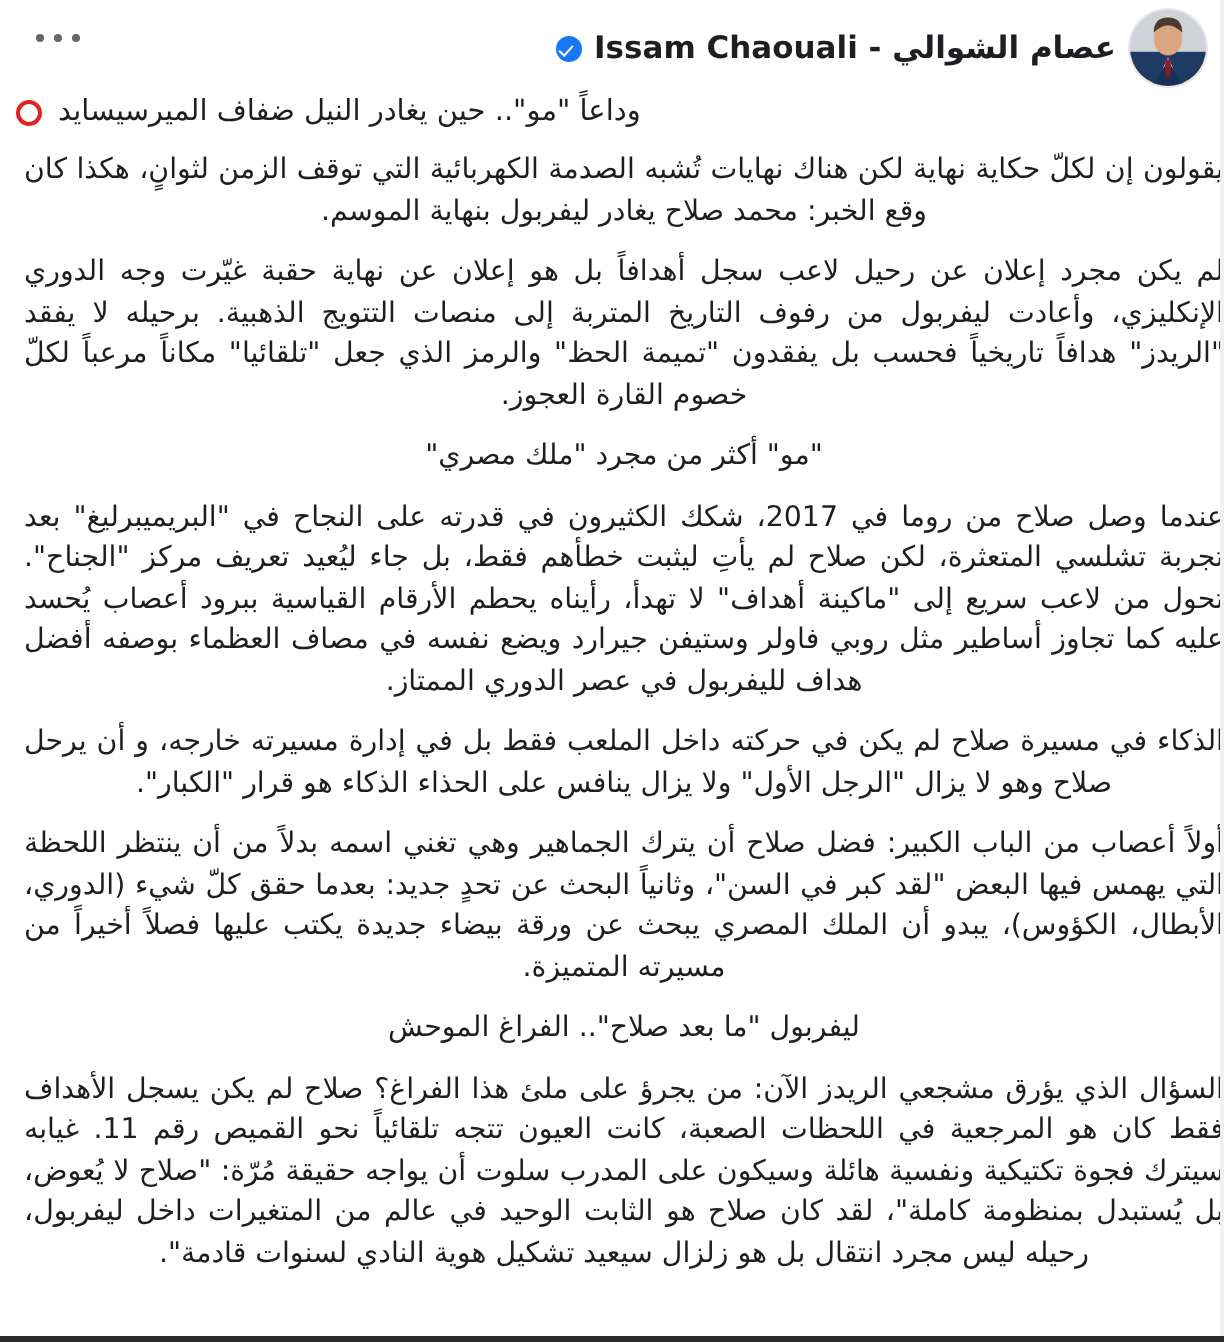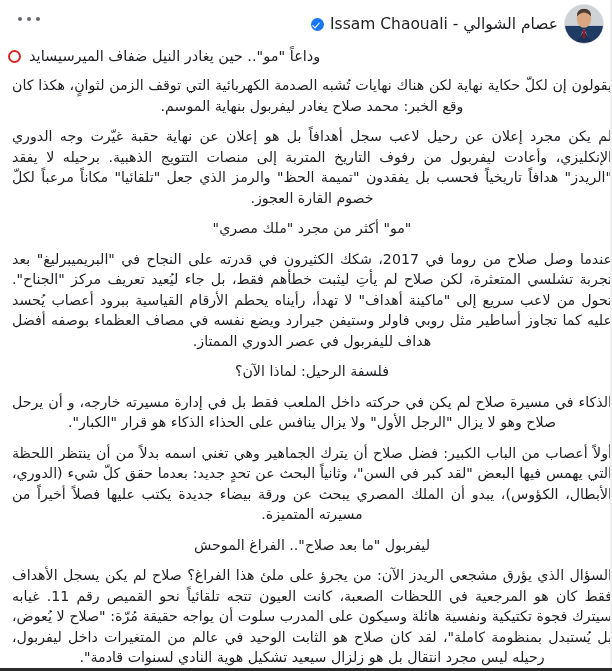--- a/index.html
+++ b/index.html
@@ -45,21 +45,21 @@
     right: 8px;
     top: 4px;
     display: flex;
     flex-direction: row;
     align-items: center;
     gap: 6px;
     direction: ltr;
   }
   .author-name {
     font-size: 15.5px;
-    font-weight: 400;
+    font-weight: 700;
     color: #1c1e21;
     white-space: nowrap;
     line-height: 20px;
     direction: rtl;
     unicode-bidi: plaintext;
   }
   .verified-badge {
     width: 13px;
     height: 13px;
     border-radius: 50%;
@@ -186,21 +186,20 @@
 <div class="headline-row">
   <span class="record-icon"></span>
   <span class="headline-text">وداعاً "مو".. حين يغادر النيل ضفاف الميرسيسايد</span>
 </div>
 
 <div class="article">
   <p class="para">يقولون إن لكلّ حكاية نهاية لكن هناك نهايات تُشبه الصدمة الكهربائية التي توقف الزمن لثوانٍ، هكذا كان وقع الخبر: محمد صلاح يغادر ليفربول بنهاية الموسم.</p>
   <p class="para">لم يكن مجرد إعلان عن رحيل لاعب سجل أهدافاً بل هو إعلان عن نهاية حقبة غيّرت وجه الدوري الإنكليزي، وأعادت ليفربول من رفوف التاريخ المتربة إلى منصات التتويج الذهبية. برحيله لا يفقد "الريدز" هدافاً تاريخياً فحسب بل يفقدون "تميمة الحظ" والرمز الذي جعل "تلقائيا" مكاناً مرعباً لكلّ خصوم القارة العجوز.</p>
   <p class="para center">"مو" أكثر من مجرد "ملك مصري"</p>
   <p class="para">عندما وصل صلاح من روما في 2017، شكك الكثيرون في قدرته على النجاح في "البريميبرليغ" بعد تجربة تشلسي المتعثرة، لكن صلاح لم يأتِ ليثبت خطأهم فقط، بل جاء ليُعيد تعريف مركز "الجناح". تحول من لاعب سريع إلى "ماكينة أهداف" لا تهدأ، رأيناه يحطم الأرقام القياسية ببرود أعصاب يُحسد عليه كما تجاوز أساطير مثل روبي فاولر وستيفن جيرارد ويضع نفسه في مصاف العظماء بوصفه أفضل هداف لليفربول في عصر الدوري الممتاز.</p>
-  <p class="para center">فلسفة الرحيل: لماذا الآن؟</p>
   <p class="para">الذكاء في مسيرة صلاح لم يكن في حركته داخل الملعب فقط بل في إدارة مسيرته خارجه، و أن يرحل صلاح وهو لا يزال "الرجل الأول" ولا يزال ينافس على الحذاء الذكاء هو قرار "الكبار".</p>
   <p class="para">أولاً أعصاب من الباب الكبير: فضل صلاح أن يترك الجماهير وهي تغني اسمه بدلاً من أن ينتظر اللحظة التي يهمس فيها البعض "لقد كبر في السن"، وثانياً البحث عن تحدٍ جديد: بعدما حقق كلّ شيء (الدوري، الأبطال، الكؤوس)، يبدو أن الملك المصري يبحث عن ورقة بيضاء جديدة يكتب عليها فصلاً أخيراً من مسيرته المتميزة.</p>
   <p class="para center">ليفربول "ما بعد صلاح".. الفراغ الموحش</p>
   <p class="para">السؤال الذي يؤرق مشجعي الريدز الآن: من يجرؤ على ملئ هذا الفراغ؟ صلاح لم يكن يسجل الأهداف فقط كان هو المرجعية في اللحظات الصعبة، كانت العيون تتجه تلقائياً نحو القميص رقم 11. غيابه سيترك فجوة تكتيكية ونفسية هائلة وسيكون على المدرب سلوت أن يواجه حقيقة مُرّة: "صلاح لا يُعوض، بل يُستبدل بمنظومة كاملة"، لقد كان صلاح هو الثابت الوحيد في عالم من المتغيرات داخل ليفربول، رحيله ليس مجرد انتقال بل هو زلزال سيعيد تشكيل هوية النادي لسنوات قادمة".</p>
 
 </div>
 
 <div class="scroll-edge"></div>
 <div class="bottom-rule"></div>
 

